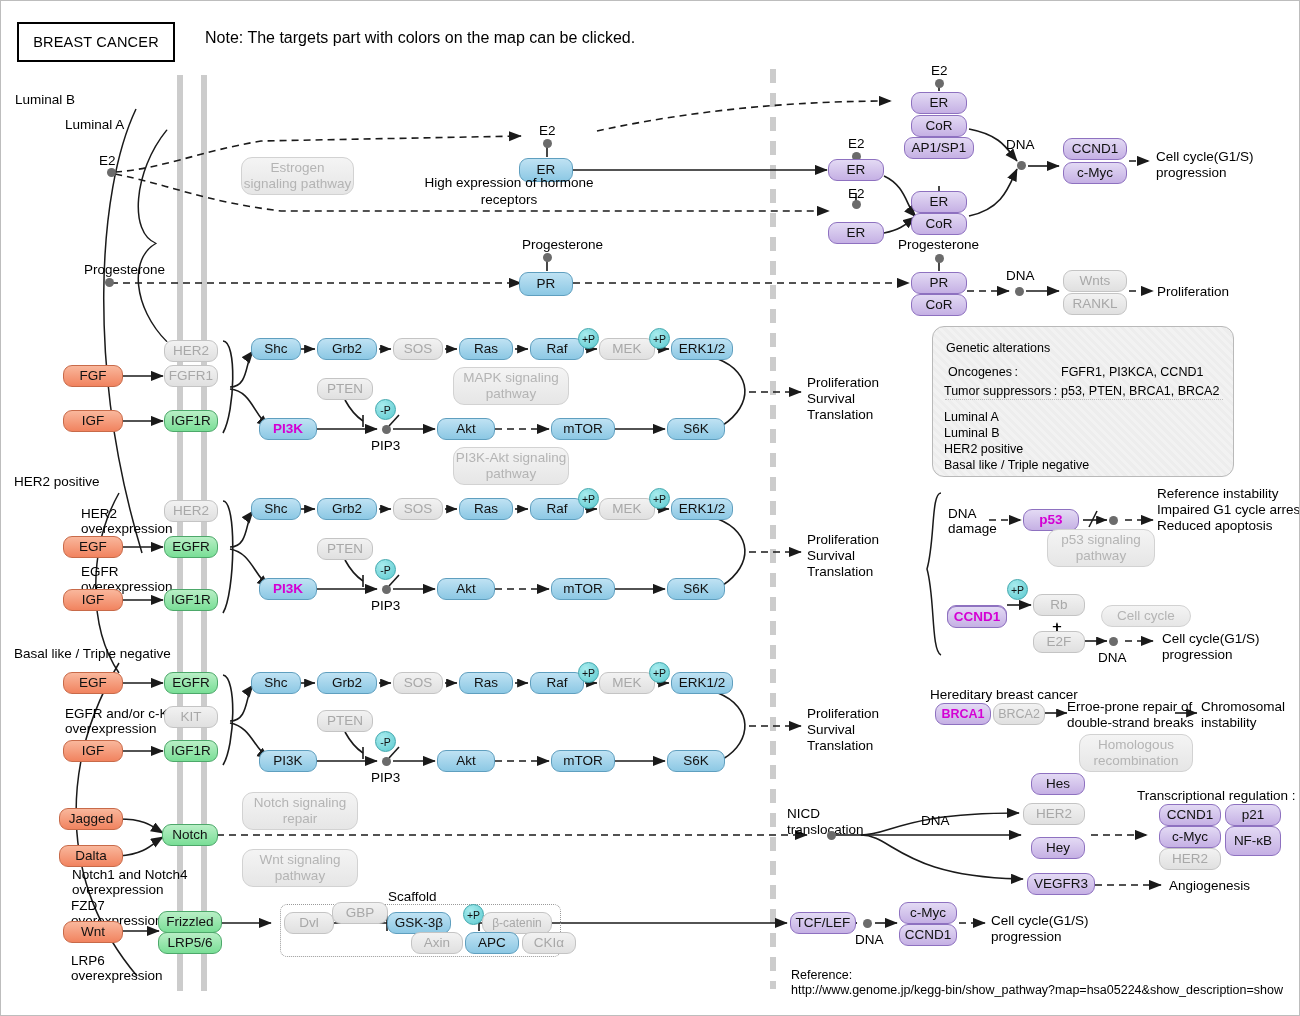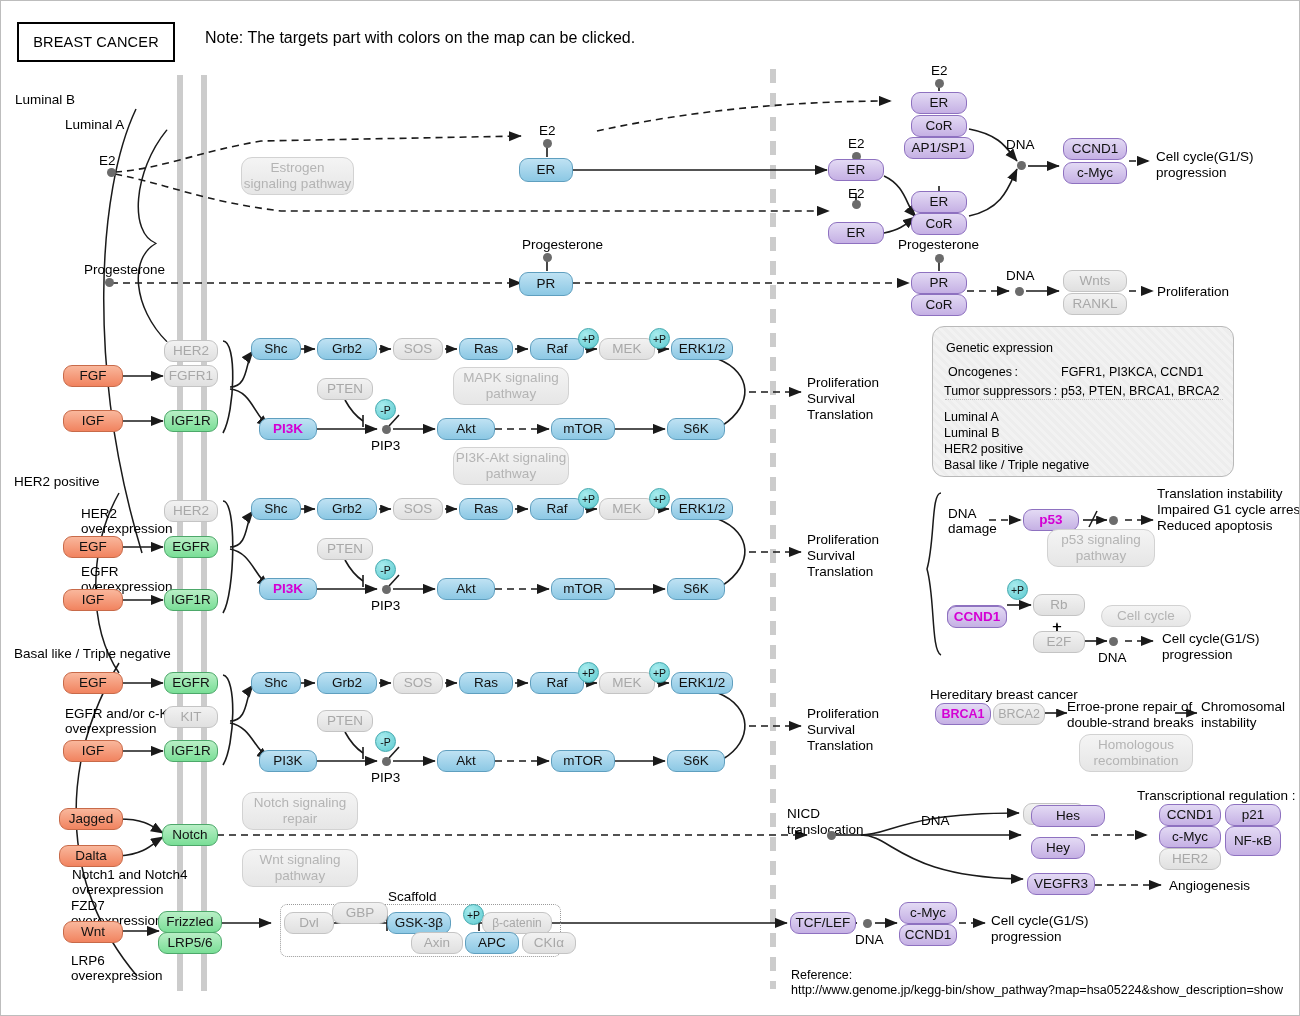--- a/index.html
+++ b/index.html
@@ -248,20 +248,23 @@
 
   <div class="maplink" style="left:240px;top:156px;width:113px;height:38px;">
     <span>Estrogen signaling pathway</span>
   </div>
 
   <div class="txt" style="left:538px;top:122px;">E2</div>
   <div class="dot" style="left:542px;top:138px;"></div>
   <div class="node n-blue" style="left:518px;top:157px;width:54px;height:24px;">
     <span>ER</span>
   </div>
+  <div class="txt wrap" style="left:418px;top:174px;width:180px;text-align:center;line-height:1.25;">
+    <span>High expression of hormone receptors</span>
+  </div>
 
   <div class="txt" style="left:521px;top:236px;">Progesterone</div>
   <div class="dot" style="left:542px;top:252px;"></div>
   <div class="node n-blue" style="left:518px;top:271px;width:54px;height:24px;">
     <span>PR</span>
   </div>
 
   <div class="txt" style="left:930px;top:62px;">E2</div>
   <div class="dot" style="left:934px;top:78px;"></div>
   <div class="node n-purple" style="left:910px;top:91px;width:56px;height:22px;">
@@ -317,21 +320,21 @@
   <div class="dot" style="left:1014px;top:286px;"></div>
   <div class="node n-grey" style="left:1062px;top:269px;width:64px;height:22px;">
     <span>Wnts</span>
   </div>
   <div class="node n-grey" style="left:1062px;top:292px;width:64px;height:22px;">
     <span>RANKL</span>
   </div>
   <div class="txt" style="left:1156px;top:283px;">Proliferation</div>
 
   <div id="legend">
-    <div class="hdr" style="left:13px;top:14px;">Genetic expression</div>
+    <div class="hdr" style="left:13px;top:14px;">Genetic alterations</div>
     <div class="hdr" style="left:15px;top:38px;">Oncogenes :</div>
     <div class="hdr" style="left:128px;top:38px;">FGFR1, PI3KCA, CCND1</div>
     <div class="hdr" style="left:11px;top:57px;">Tumor suppressors :</div>
     <div class="hdr" style="left:128px;top:57px;">p53, PTEN, BRCA1, BRCA2</div>
     <hr>
     <div class="hdr" style="left:11px;top:83px;">Luminal A</div>
     <div class="hdr" style="left:11px;top:99px;">Luminal B</div>
     <div class="hdr" style="left:11px;top:115px;">HER2 positive</div>
     <div class="hdr" style="left:11px;top:131px;">Basal like / Triple negative</div>
   </div>
@@ -558,21 +561,21 @@
   <div class="txt" style="left:806px;top:721px;">Survival</div>
   <div class="txt" style="left:806px;top:737px;">Translation</div>
 
   <div class="txt" style="left:947px;top:505px;">DNA</div>
   <div class="txt" style="left:947px;top:520px;">damage</div>
   <div class="node n-purple n-magenta" style="left:1022px;top:508px;width:56px;height:22px;">
     <span>p53</span>
     </div>
   <div class="dot" style="left:1108px;top:515px;"></div>
   <div class="txt" style="left:1097px;top:528px;">DNA</div>
-  <div class="txt" style="left:1156px;top:485px;">Translation instability</div>
+  <div class="txt" style="left:1156px;top:485px;">Reference instability</div>
   <div class="txt" style="left:1156px;top:501px;">Impaired G1 cycle arrest</div>
   <div class="txt" style="left:1156px;top:517px;">Reduced apoptosis</div>
   <div class="maplink" style="left:1046px;top:528px;width:108px;height:38px;">
     <span>p53 signaling pathway</span>
     </div>
 
   <div class="node n-purple" style="left:946px;top:583px;width:60px;height:22px;margin-top:21px;">
     <span>CDK4/6</span>
     </div>
   <div class="node n-purple n-magenta" style="left:946px;top:605px;width:60px;height:22px;">
@@ -627,21 +630,21 @@
   <div class="txt" style="left:71px;top:881px;">overexpression</div>
 
   <div class="txt" style="left:786px;top:805px;">NICD</div>
   <div class="txt" style="left:786px;top:821px;">translocation</div>
   <div class="txt" style="left:920px;top:812px;">DNA</div>
   <div class="dot" style="left:826px;top:830px;"></div>
 
   <div class="node n-grey" style="left:1022px;top:802px;width:62px;height:22px;">
     <span>HER2</span>
     </div>
-  <div class="node n-purple" style="left:1030px;top:804px;width:74px;height:22px;">
+  <div class="node n-purple" style="left:1030px;top:772px;width:54px;height:22px;">
     <span>Hes</span>
     </div>
   <div class="node n-purple" style="left:1030px;top:836px;width:54px;height:22px;">
     <span>Hey</span>
     </div>
   <div class="node n-purple" style="left:1026px;top:872px;width:68px;height:22px;">
     <span>VEGFR3</span>
     </div>
   <div class="txt" style="left:1168px;top:877px;">Angiogenesis</div>
 

